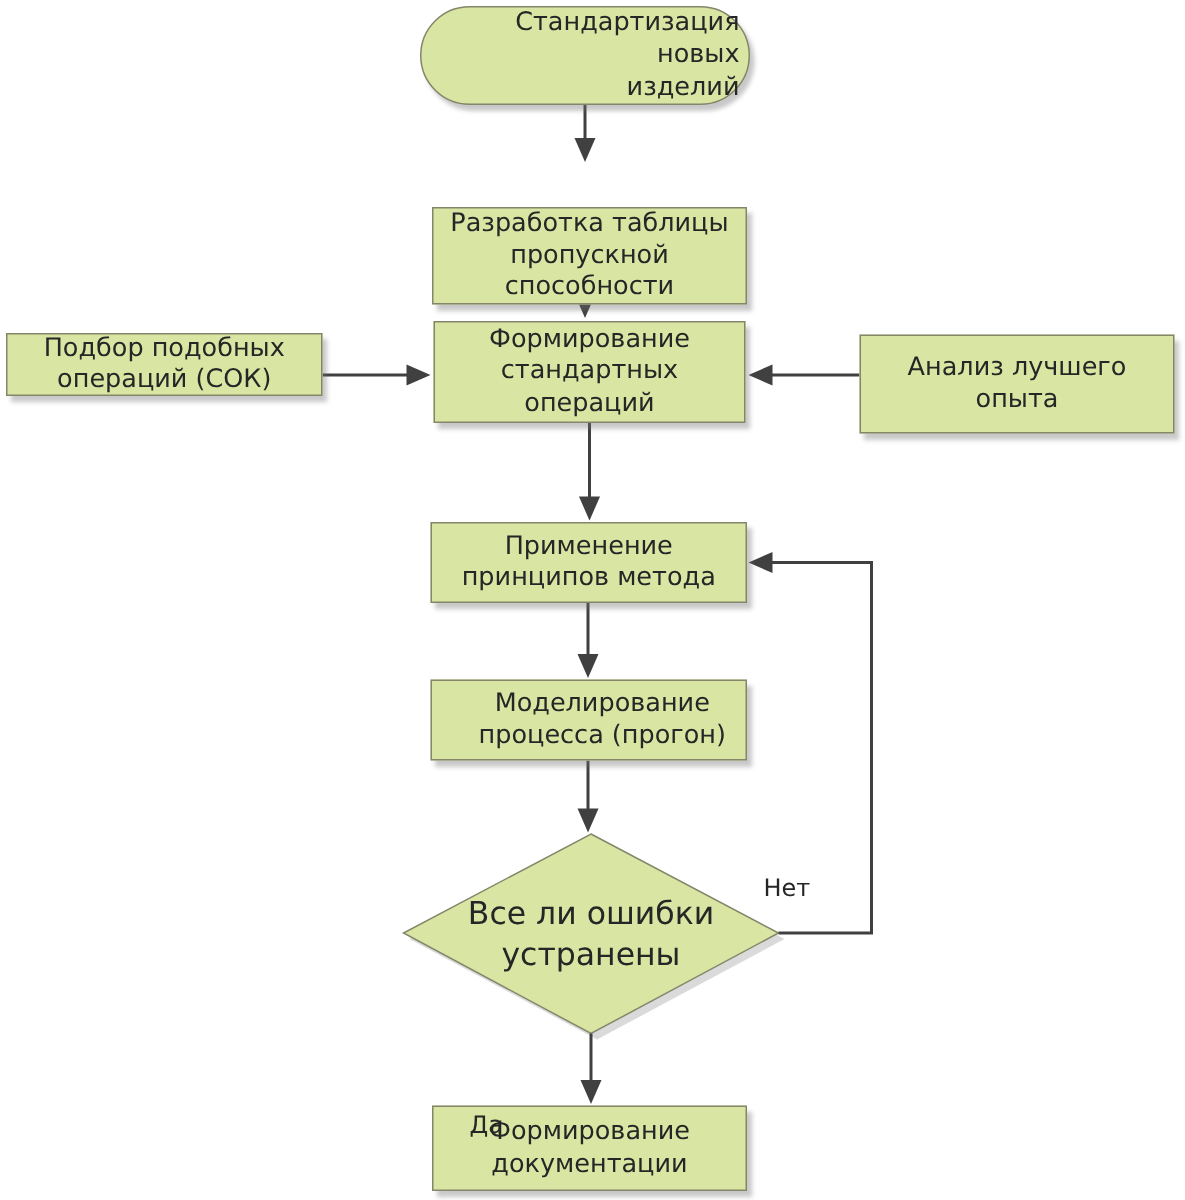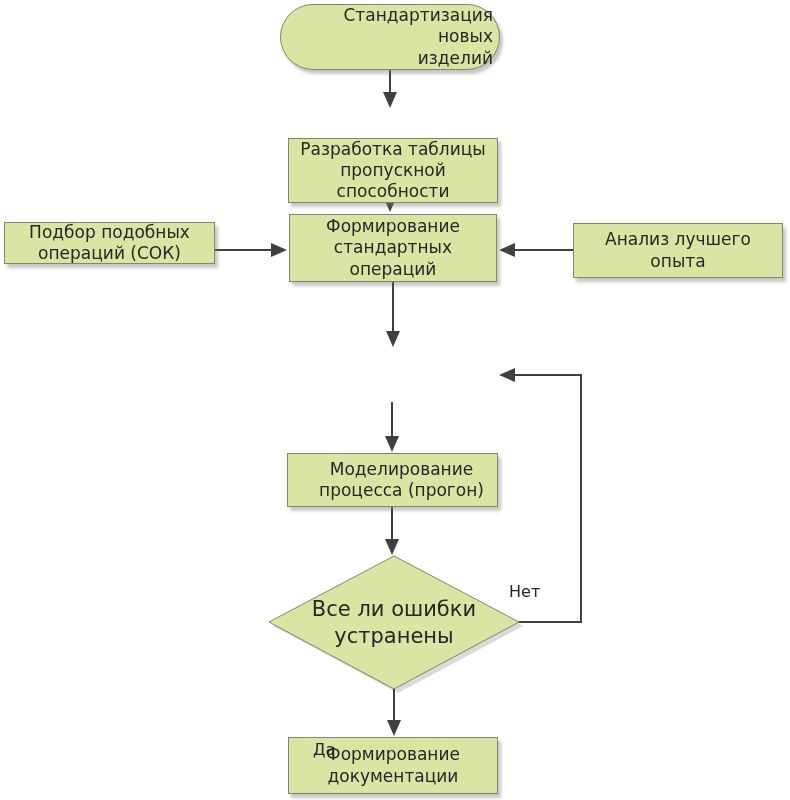--- a/index.html
+++ b/index.html
@@ -20,21 +20,21 @@
     text-align:center;white-space:pre-line;
     background:var(--node_fill);border:1px solid var(--node_border);
     color:var(--text);font-size:17px;line-height:1.24;
     box-shadow:3px 4px 3px rgba(110,110,110,0.38);
     box-sizing:border-box;padding:2px 6px;
   }
   #n-start{left:280px;top:4px;width:220px;height:66px;border-radius:33px;text-align:right;}
   #n-table{left:288px;top:110px;width:210px;height:65px;margin-top:28px;}
   #n-select{left:4px;top:222px;width:211px;height:42px;}
   #n-form{left:289px;top:214px;width:208px;height:68px;}
-  #n-best{left:573px;top:223px;width:210px;height:55px;}
+  #n-best{left:573px;top:223px;width:210px;height:66px;}
   #n-apply{left:287px;top:348px;width:211px;height:54px;}
   #n-model{left:287px;top:453px;width:211px;height:54px;padding-left:24px;}
   #n-docs{left:288px;top:737px;width:210px;height:57px;}
   .diamond-text{
     position:absolute;left:294px;top:581px;width:200px;height:83px;
     display:flex;align-items:center;justify-content:center;text-align:center;
     white-space:pre-line;color:var(--text);font-size:21px;line-height:1.24;
   }
   .edge-label{position:absolute;color:var(--text);font-size:16px;}
   #lbl-no{left:509px;top:582px;}
@@ -93,20 +93,22 @@
   <div class="node" id="n-select">Подбор подобных
 операций (СОК)</div>
 
   <div class="node" id="n-form">Формирование
 стандартных
 операций</div>
 
   <div class="node" id="n-best">Анализ лучшего
 опыта</div>
 
+  <div class="node" id="n-apply">Применение
+принципов метода</div>
 
   <div class="node" id="n-model">Моделирование
 процесса (прогон)</div>
 
   <div class="diamond-text">Все ли ошибки
 устранены</div>
 
   <div class="node" id="n-docs">Формирование
 документации</div>
 

